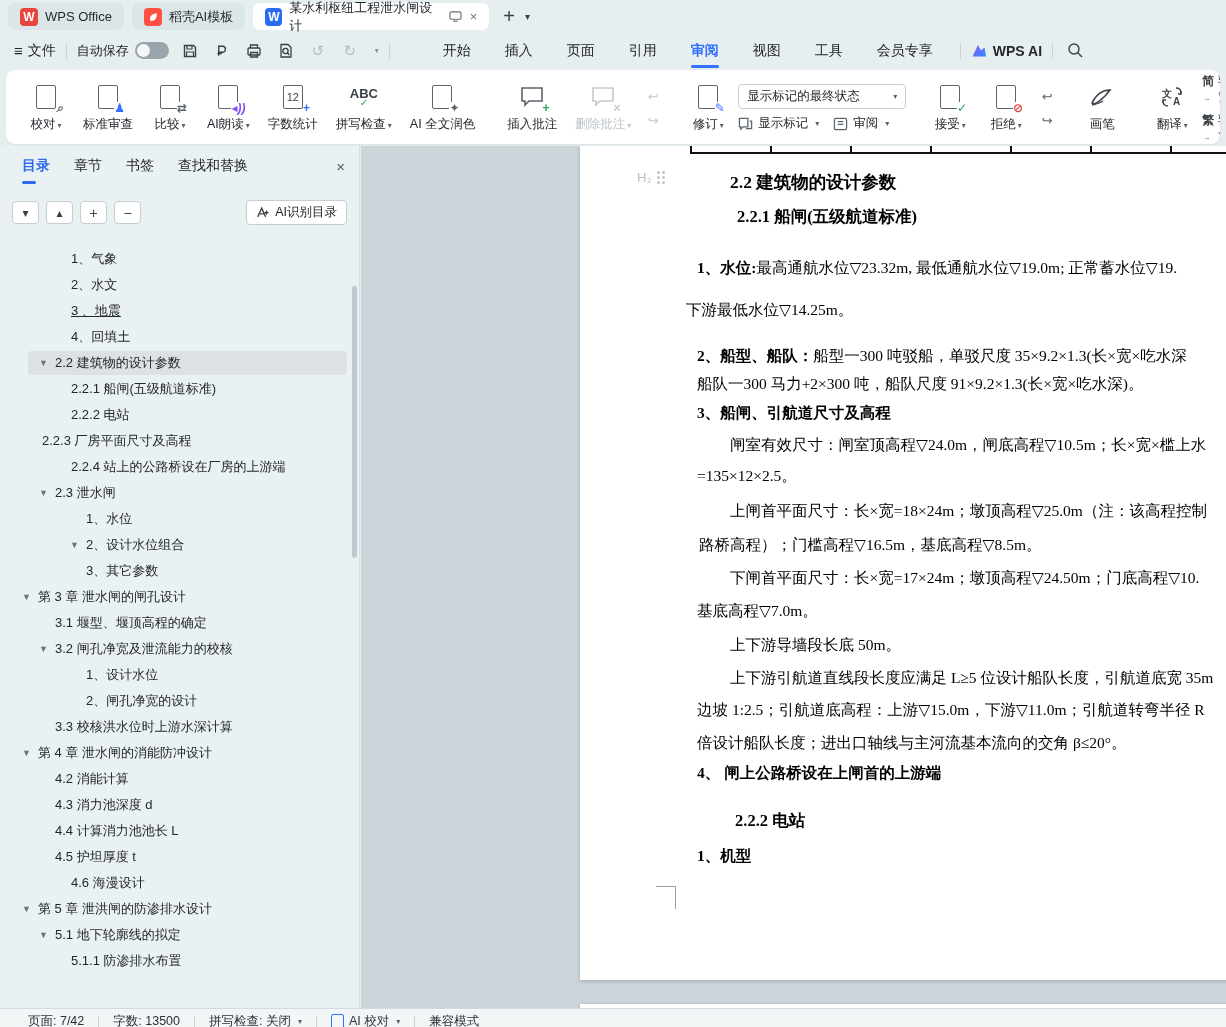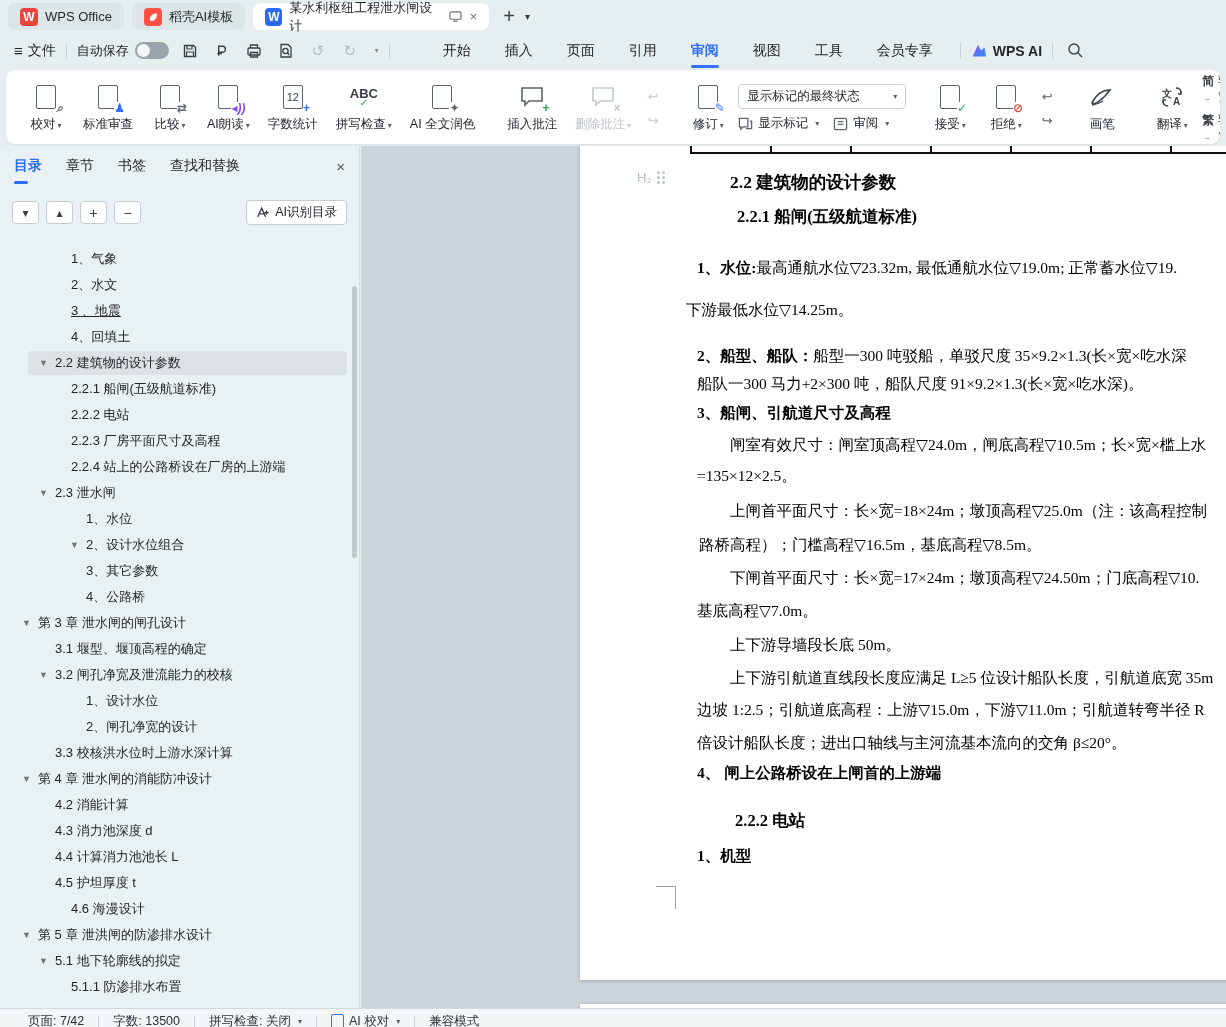--- a/index.html
+++ b/index.html
@@ -52,21 +52,21 @@
   .markup-col { display:flex; flex-direction:column; justify-content:center; gap:6px; }
   .mk-select { display:flex; align-items:center; justify-content:space-between; width:168px; height:25px; border:1px solid #c8cfd4; border-radius:4px; padding:0 8px; font-size:12.5px; color:#23272c; background:#fff; }
   .mk-row { display:flex; align-items:center; gap:14px; }
   .mk-btn { display:flex; align-items:center; gap:5px; font-size:12.5px; color:#23272c; }
   .zh-stack { display:flex; flex-direction:column; justify-content:center; gap:5px; position:relative; padding-right:10px; }
   .zh-item { display:flex; align-items:center; gap:4px; font-size:12.5px; }
   .zh-glyph { font-size:12px; font-weight:bold; color:#3a4046; }
 
   
   .sidebar { position:absolute; left:0; top:146px; width:360px; height:862px; background:#eaf1f3; border-right:1px solid #d8dfe2; overflow:hidden; }
-  .sb-tabs { display:flex; align-items:center; height:40px; padding:8px 14px; font-size:14px; gap:24px; }
+  .sb-tabs { display:flex; align-items:center; height:40px; padding:8px 14px; font-size:14px; gap:24px;margin-left:8px; }
   .sb-tab { position:relative; color:#23272c; }
   .sb-tab.active { color:#2f6bf0; font-weight:bold; }
   .sb-tab.active::after { content:""; position:absolute; left:0; right:14px; bottom:-9px; height:3px; border-radius:2px; background:#2f6bf0; }
   .sb-close { margin-left:auto; font-size:15px; color:#555c62; }
   .sb-toolrow { display:flex; align-items:center; margin:14px 12px 0 12px; gap:7px; }
   .sq-btn { width:27px; height:23px; background:#fff; border:1px solid #c6cdd2; border-radius:4px; display:flex; align-items:center; justify-content:center; font-size:12px; color:#3a4046; }
   .ai-toc-btn { margin-left:auto; height:25px; background:#fff; border:1px solid #c6cdd2; border-radius:4px; display:flex; align-items:center; gap:5px; padding:0 9px; font-size:12.5px; color:#23272c; }
   .toc { position:absolute; left:0; top:100px; width:100%; }
   .toc-row { position:relative; height:26px; display:flex; align-items:center; font-size:13px; color:#23272c; white-space:nowrap; }
   .toc-row .arr { position:absolute; font-size:9px; color:#6d757b; }
@@ -418,41 +418,38 @@
         <span class="arr" style="left: 39px;">▼</span>
         <span class="toc-label" style="padding-left: 55px;">2.2 建筑物的设计参数</span>
       </div>
       <div class="toc-row">
         <span class="toc-label" style="padding-left: 71px;">2.2.1 船闸(五级航道标准)</span>
       </div>
       <div class="toc-row">
         <span class="toc-label" style="padding-left: 71px;">2.2.2 电站</span>
       </div>
       <div class="toc-row">
-        <span class="toc-label" style="padding-left: 71px;">2.2.3 厂房平面尺寸及高程</span>
+        <span class="toc-label" style="padding-left: 42px;">2.2.3 厂房平面尺寸及高程</span>
       </div>
       <div class="toc-row">
         <span class="toc-label" style="padding-left: 71px;">2.2.4 站上的公路桥设在厂房的上游端</span>
       </div>
       <div class="toc-row">
         <span class="arr" style="left: 39px;">▼</span>
         <span class="toc-label" style="padding-left: 55px;">2.3 泄水闸</span>
       </div>
       <div class="toc-row">
         <span class="toc-label" style="padding-left: 86px;">1、水位</span>
       </div>
       <div class="toc-row">
         <span class="arr" style="left: 70px;">▼</span>
         <span class="toc-label" style="padding-left: 86px;">2、设计水位组合</span>
       </div>
       <div class="toc-row">
         <span class="toc-label" style="padding-left: 86px;">3、其它参数</span>
-      </div>
-      <div class="toc-row">
-        <span class="toc-label" style="padding-left: 86px;">4、公路桥</span>
       </div>
       <div class="toc-row">
         <span class="arr" style="left: 22px;">▼</span>
         <span class="toc-label" style="padding-left: 38px;">第 3 章 泄水闸的闸孔设计</span>
       </div>
       <div class="toc-row">
         <span class="toc-label" style="padding-left: 55px;">3.1 堰型、堰顶高程的确定</span>
       </div>
       <div class="toc-row">
         <span class="arr" style="left: 39px;">▼</span>

